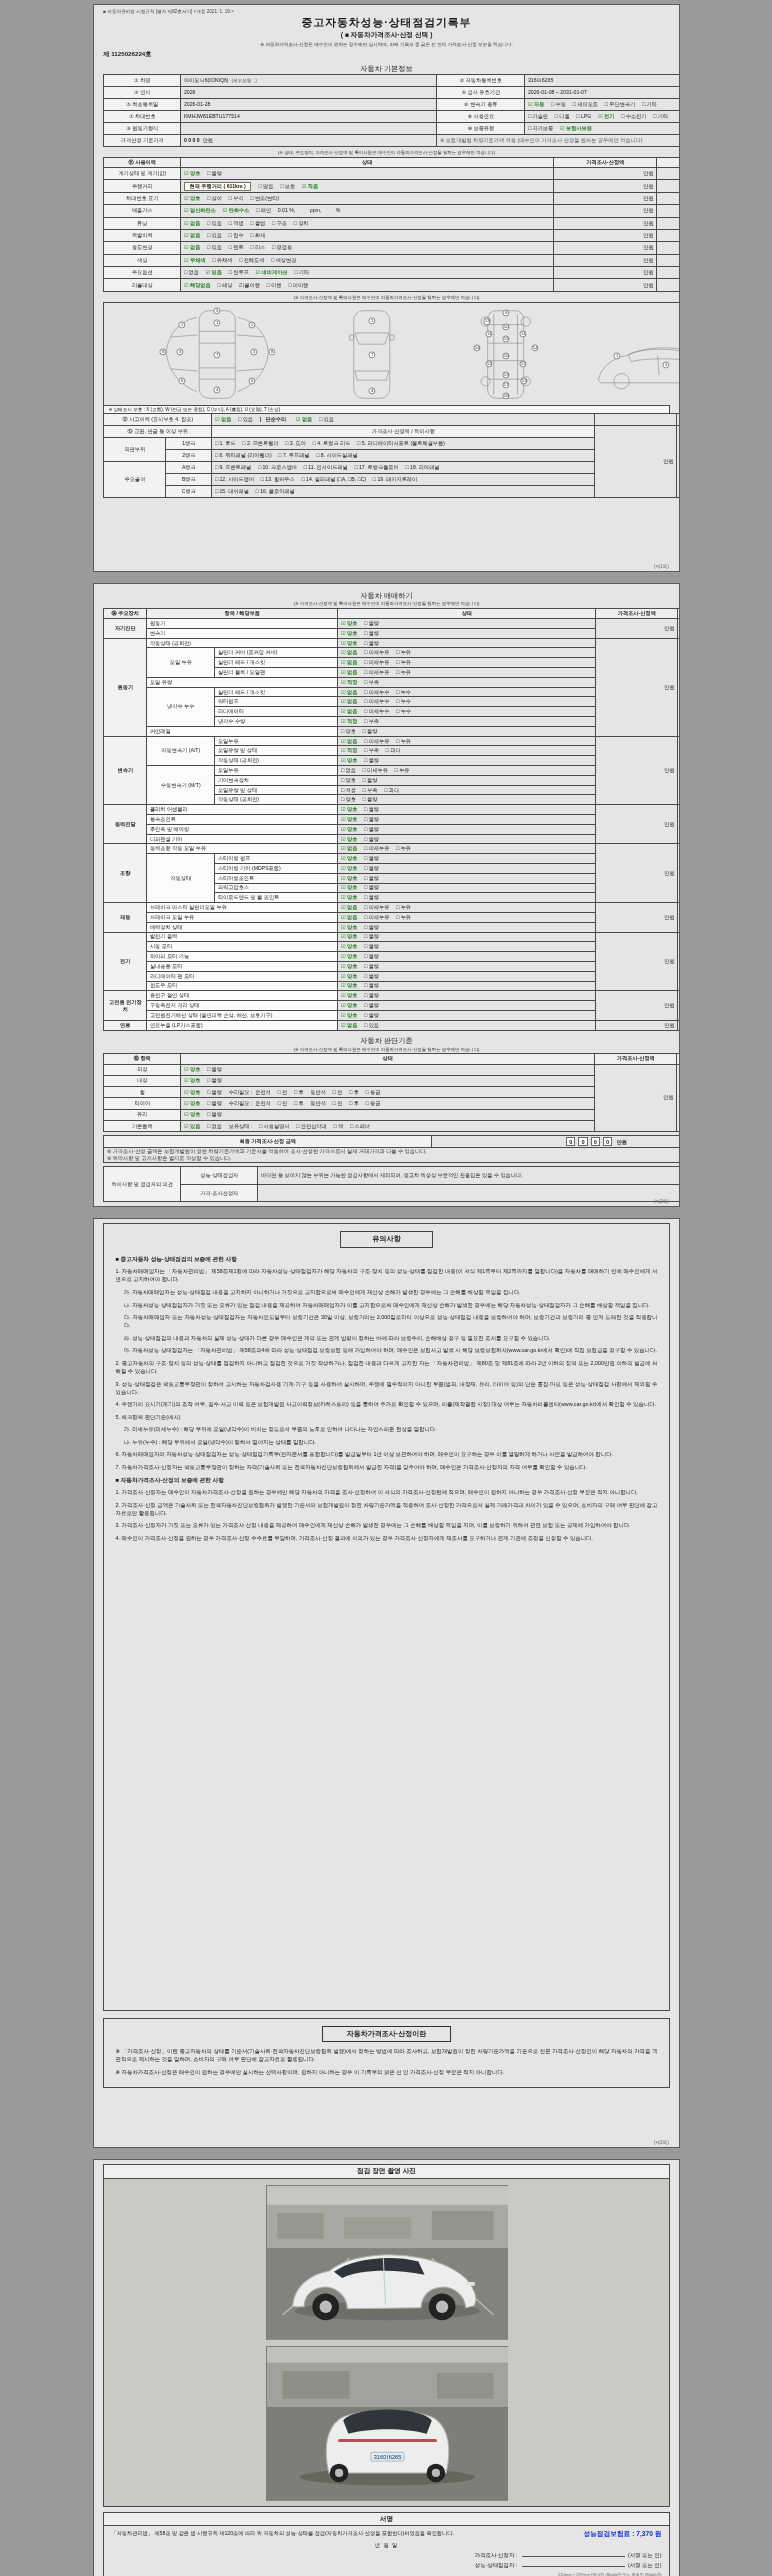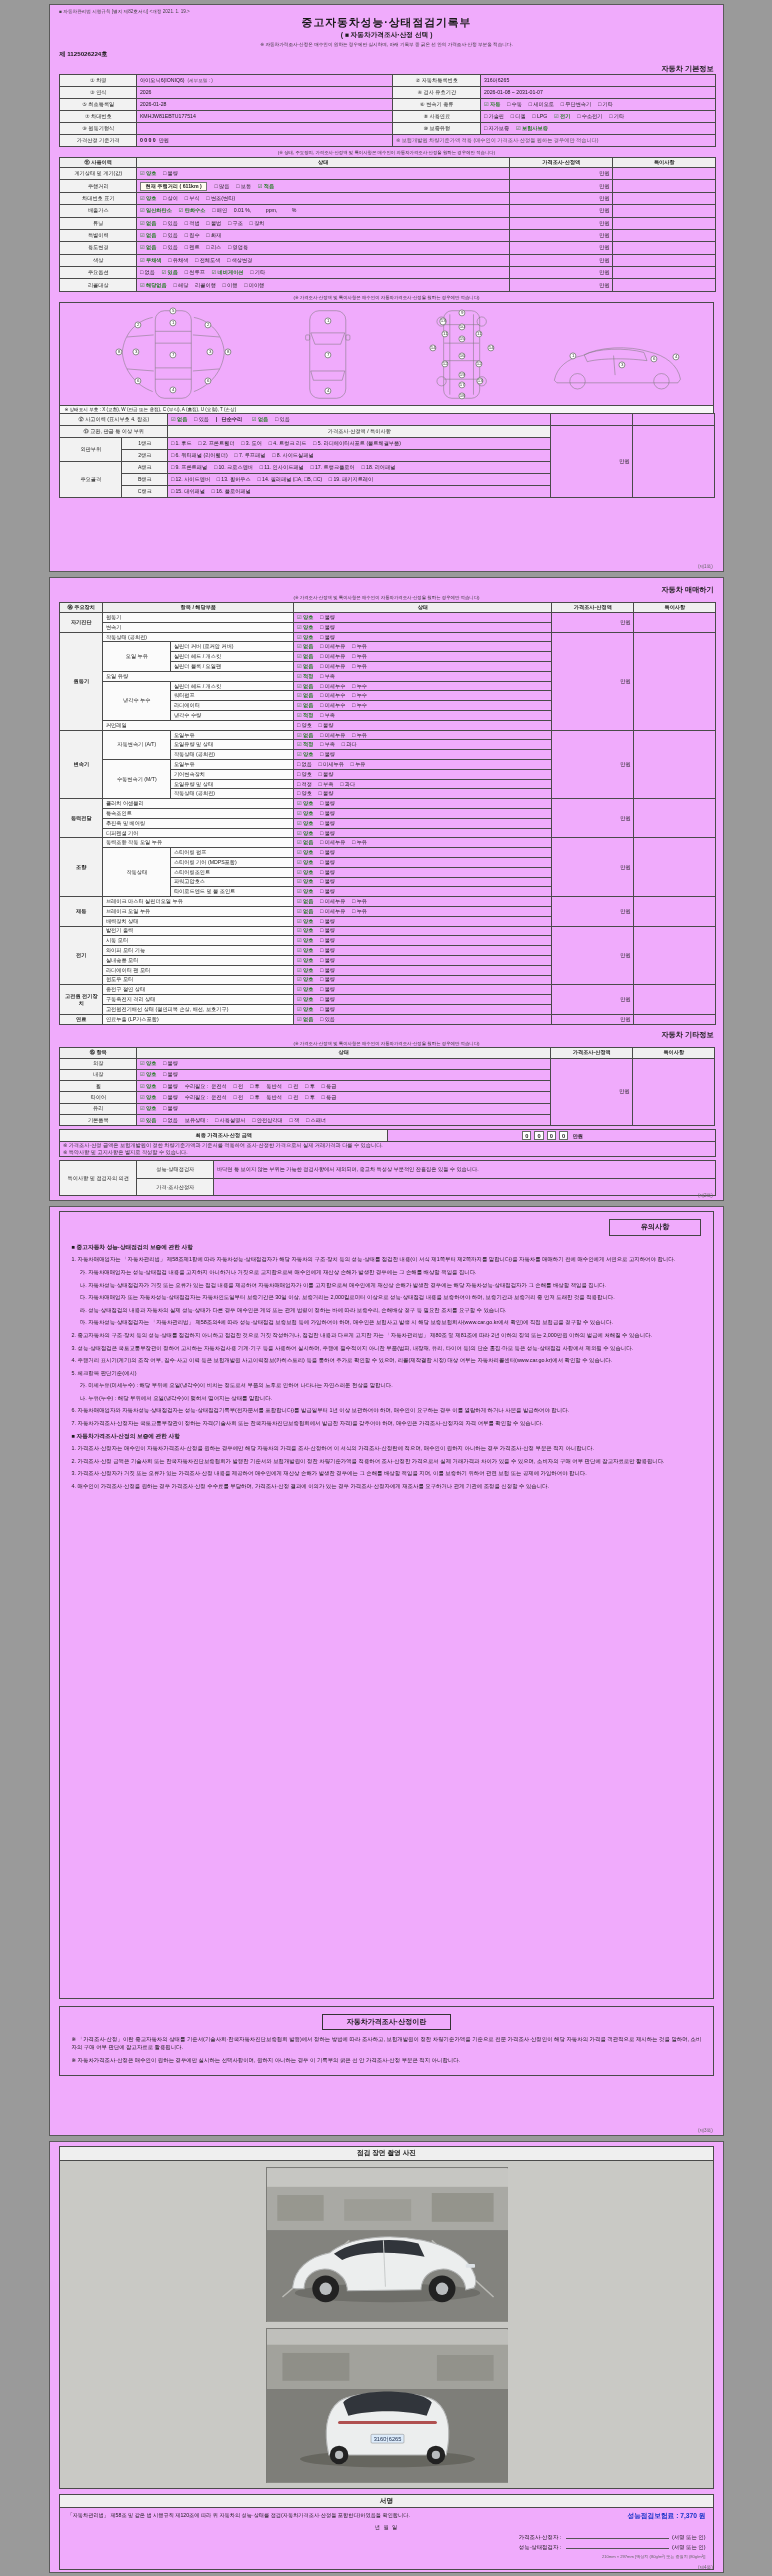--- a/index.html
+++ b/index.html
@@ -1,29 +1,29 @@
 <!DOCTYPE html>
 <html style="font-size:8.2px"><head>
 <meta charset="utf-8">
 <style>
   * { box-sizing: border-box; margin: 0; padding: 0; }
   html,body { width:773px; background:#9a9a9a; font-family:"Liberation Sans","DejaVu Sans",sans-serif; color:#1a1a1a; }
   .canvas { position:relative; width:773px; height:2576px; background:#9a9a9a; padding-top:4.1px; overflow:hidden; }
-  .page { width:675px; margin:0 auto 5px auto; background:#f0abfc; border:0.5px solid #5a5a5a; padding:4.1px 9.3px 3.1px 9.3px; position:relative; overflow:hidden; }
+  .page { width:587px; margin:0 auto 11px auto; background:#e5e5e5; border:0.5px solid #5a5a5a; padding:4.1px 9.3px 3.1px 9.3px; position:relative; overflow:hidden; }
   .p1 { height:568px; } .p2 { height:624px; } .p3 { height:930px; } .p4 { height:432px; }
 
   .form-ref { font-size:4.6px; color:#444; margin-bottom:2.1px; }
   .doc-title { text-align:center; font-size:10.8px; font-weight:bold; letter-spacing:1px; }
   .doc-subtitle { text-align:center; font-size:6.7px; font-weight:bold; margin-top:1px; }
   .doc-note { text-align:center; font-size:4.6px; color:#333; margin:1.5px 0 3.1px 0; }
   .doc-no-row { display:flex; justify-content:space-between; align-items:flex-end; margin-bottom:2.1px; }
   .doc-no { font-size:6.2px; font-weight:bold; }
   .page-mark { position:absolute; right:10.3px; bottom:2.1px; font-size:4.6px; color:#666; }
 
-  .sec-head { text-align:right; font-size:7.2px; font-weight:bold; padding:2.6px 0 0 0; }
+  .sec-head { text-align:center; font-size:7.2px; font-weight:normal; padding:2.6px 0 0 0; }
   .sec-sub { text-align:center; font-size:4.4px; color:#333; padding:0.5px 0 1.5px 0; }
 
   table.tbl { width:100%; border-collapse:collapse; table-layout:fixed; margin-bottom:3.1px; }
   table.tbl th, table.tbl td { border:0.5px solid #4a4a4a; font-size:5.2px; padding:0.5px 2.6px; vertical-align:middle; overflow:hidden; }
   table.tbl th { background:#efefef; font-weight:bold; text-align:center; height:10.3px; }
   td.lab { background:#f2f2f2; text-align:center; }
   td.item { background:#fbfbfb; }
   td.gname { font-weight:bold; }
   td.status { padding-left:4.1px; }
   td.price { text-align:right; color:#222; padding-right:4.1px; }
@@ -46,21 +46,21 @@
   .legend-row { border:0.5px solid #4a4a4a; border-bottom:none; font-size:4.6px; padding:1px 4.1px; background:#f7f7f7; }
 
   .final-label { text-align:center; font-weight:bold; font-size:6.2px; background:#f2f2f2; }
   .final-val { text-align:center; font-weight:bold; font-size:6.2px; }
   .digit { display:inline-block; width:9.3px; height:9.3px; border:0.5px solid #6a6a6a; margin:0 1.5px; line-height:8.8px; text-align:center; font-weight:bold; font-size:5.7px; background:#fff; }
   .final-note { font-size:4.4px; color:#333; height:15.5px; }
   .final-note div { line-height:6.7px; }
   .op-text { font-size:4.9px; height:17.5px; }
 
   .notice-box { border:0.5px solid #4a4a4a; padding:7.2px 11.3px; height:788px; }
-  .notice-title { text-align:right; margin-bottom:7.2px; }
+  .notice-title { text-align:center; margin-bottom:7.2px; }
   .notice-title span { display:inline-block; border:0.5px solid #444; padding:2.1px 31px; font-size:7.2px; font-weight:bold; }
   .np { font-size:5.4px; line-height:8px; margin-bottom:4.6px; text-align:justify; }
   .np.ind { margin-left:8.2px; }
   .np.nb { font-weight:bold; font-size:5.7px; margin-top:3.1px; }
   .pricebox { border:0.5px solid #4a4a4a; margin-top:7.2px; padding:6.2px 11.3px 7.2px 11.3px; }
   .pricebox-title { text-align:center; margin-bottom:5.2px; }
   .pricebox-title span { display:inline-block; border:0.8px solid #333; padding:2.1px 24px; font-size:7px; font-weight:bold; }
 
   .photo-sec { border:0.5px solid #4a4a4a; }
   .photo-head { text-align:center; font-weight:bold; font-size:6.7px; background:#efefef; border-bottom:0.5px solid #4a4a4a; padding:2.1px 0; }
@@ -567,21 +567,21 @@
           <tr>
             <td class="lab gname" rowspan="1">연료</td>
             <td class="item" colspan="2">연료누출 (LP가스포함)</td>
             <td class="status"><span class="cb on">☑ 없음</span><span class="cb">□ 있음</span></td>
             <td class="price" rowspan="1">만원</td>
             <td class="note" rowspan="1"></td>
           </tr>
         </tbody>
     </table>
 
-    <div class="sec-head">자동차 기타정보</div>
+    <div class="sec-head">자동차 판단기준</div>
     <div class="sec-sub">(※ 가격조사·산정액 및 특이사항은 매수인이 자동차가격조사·산정을 원하는 경우에만 적습니다)</div>
     <table class="tbl other-tbl">
       <colgroup>
           <col style="width:77px">
           <col style="width:414px">
           <col style="width:82px">
           <col style="width:82px">
         </colgroup>
       <thead>
           <tr>

